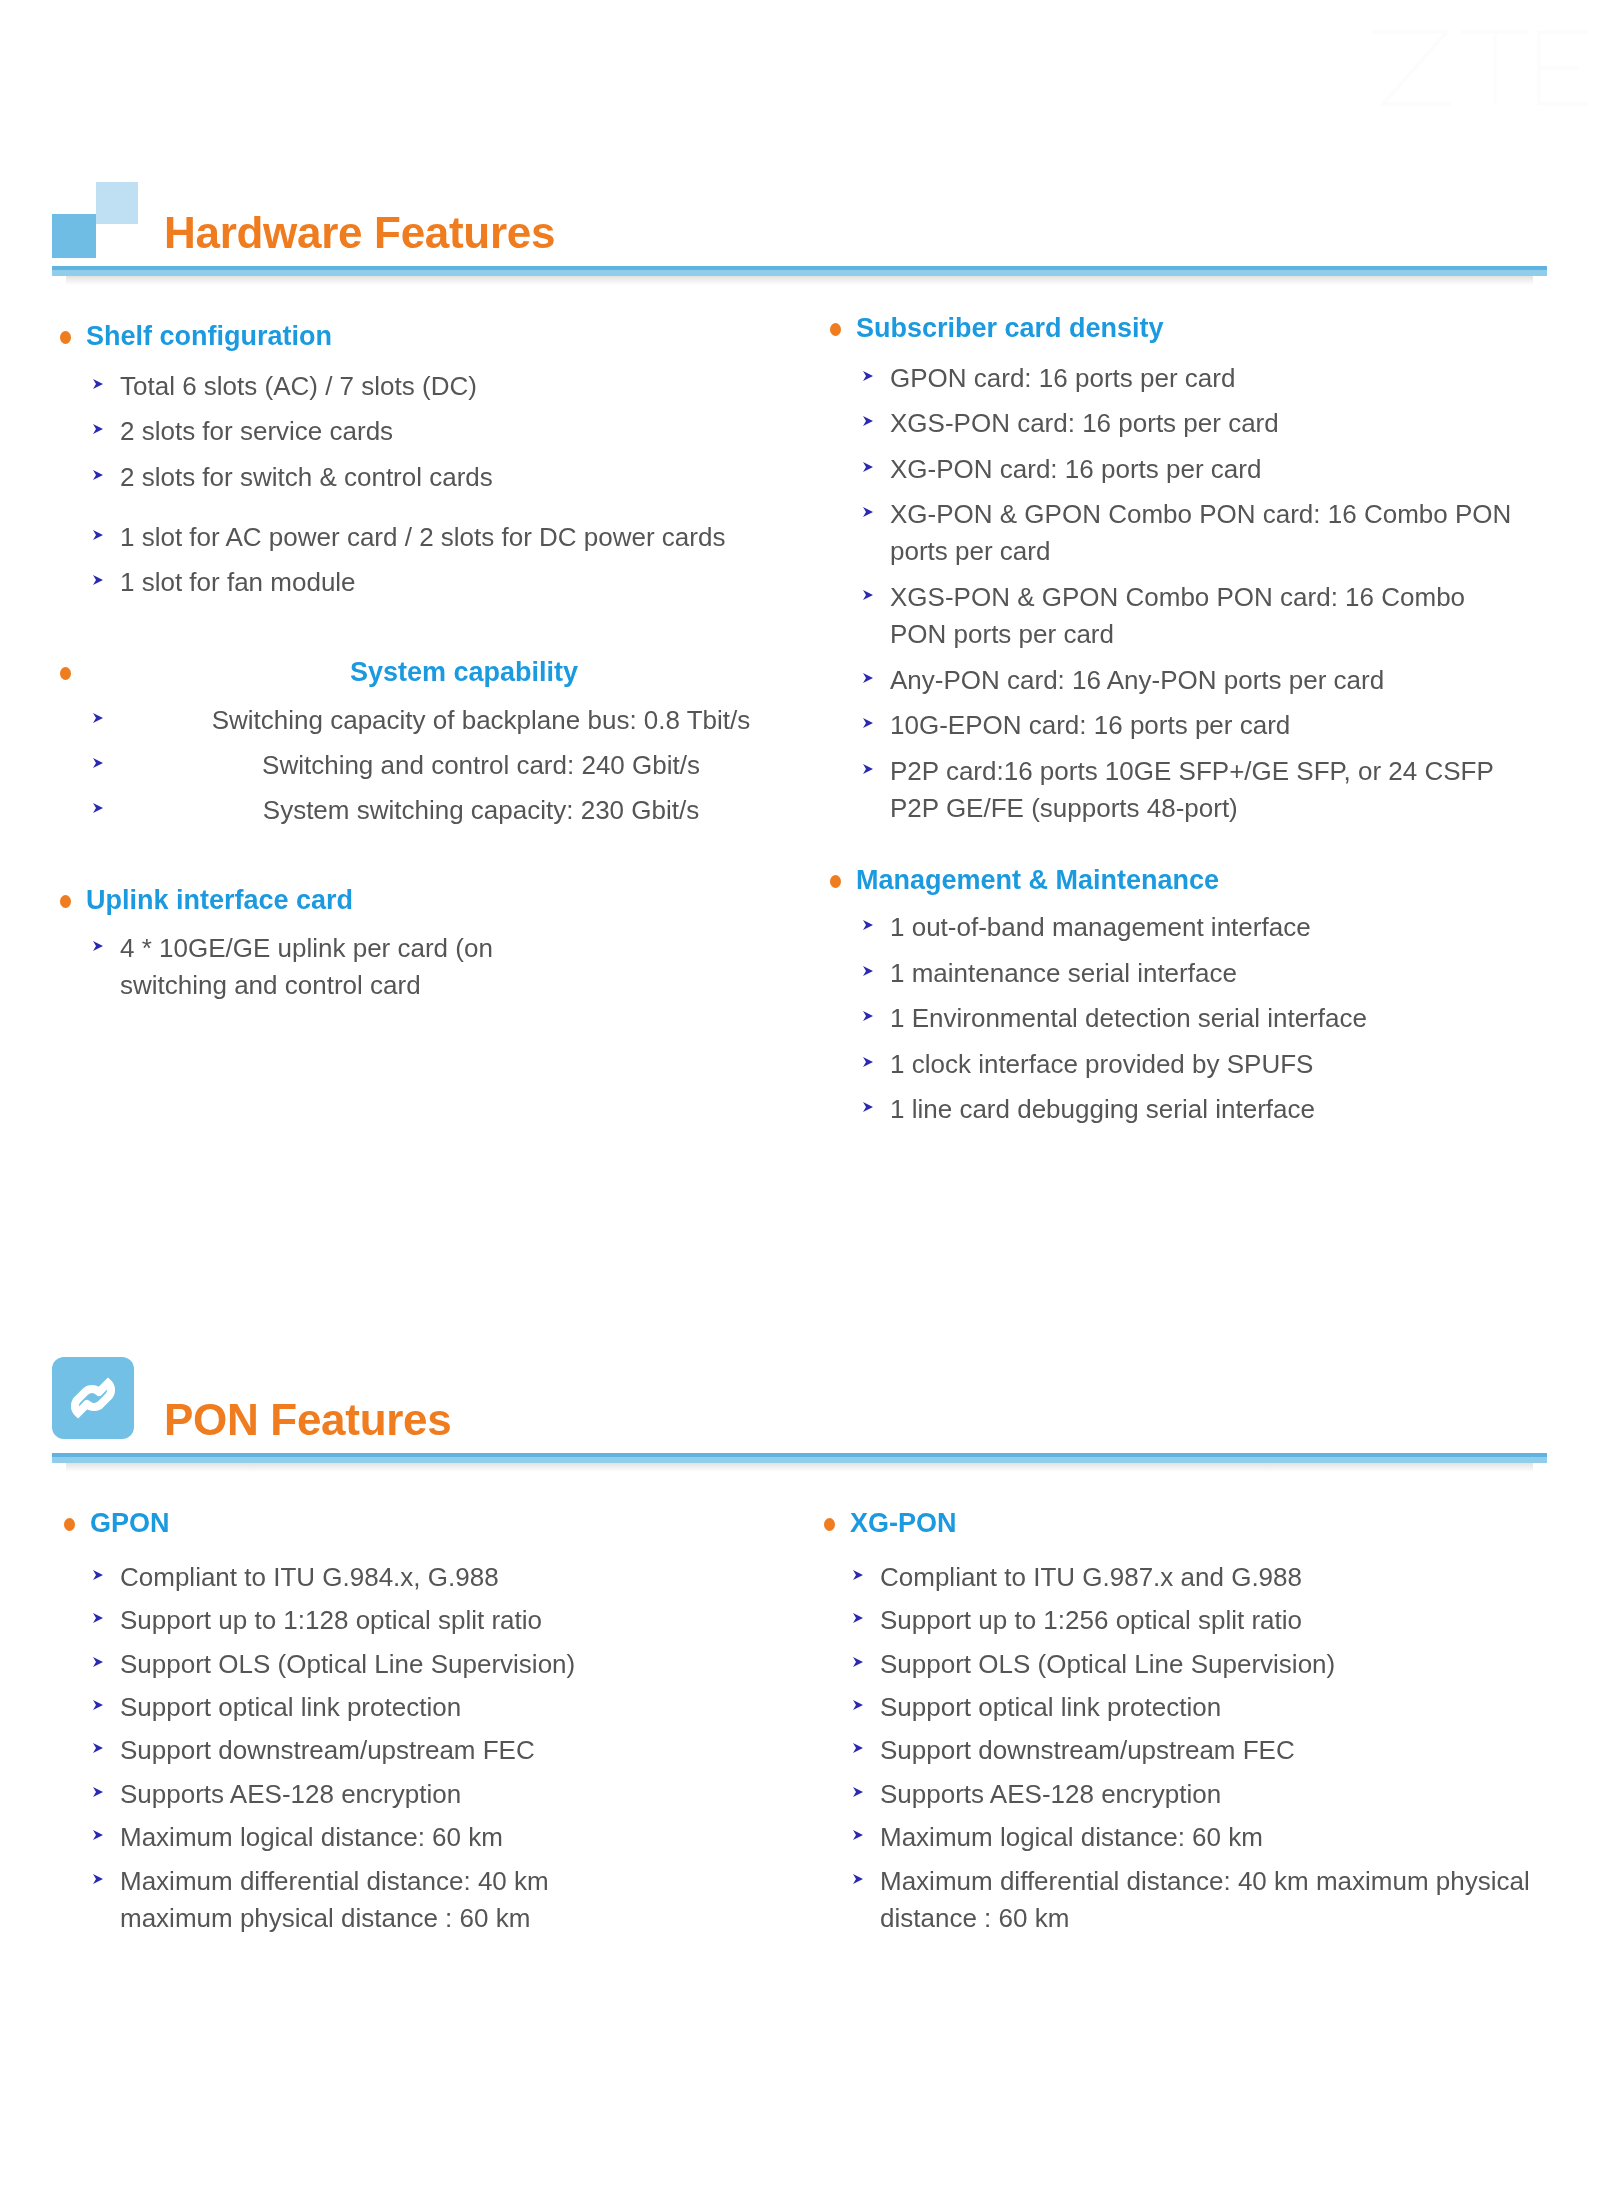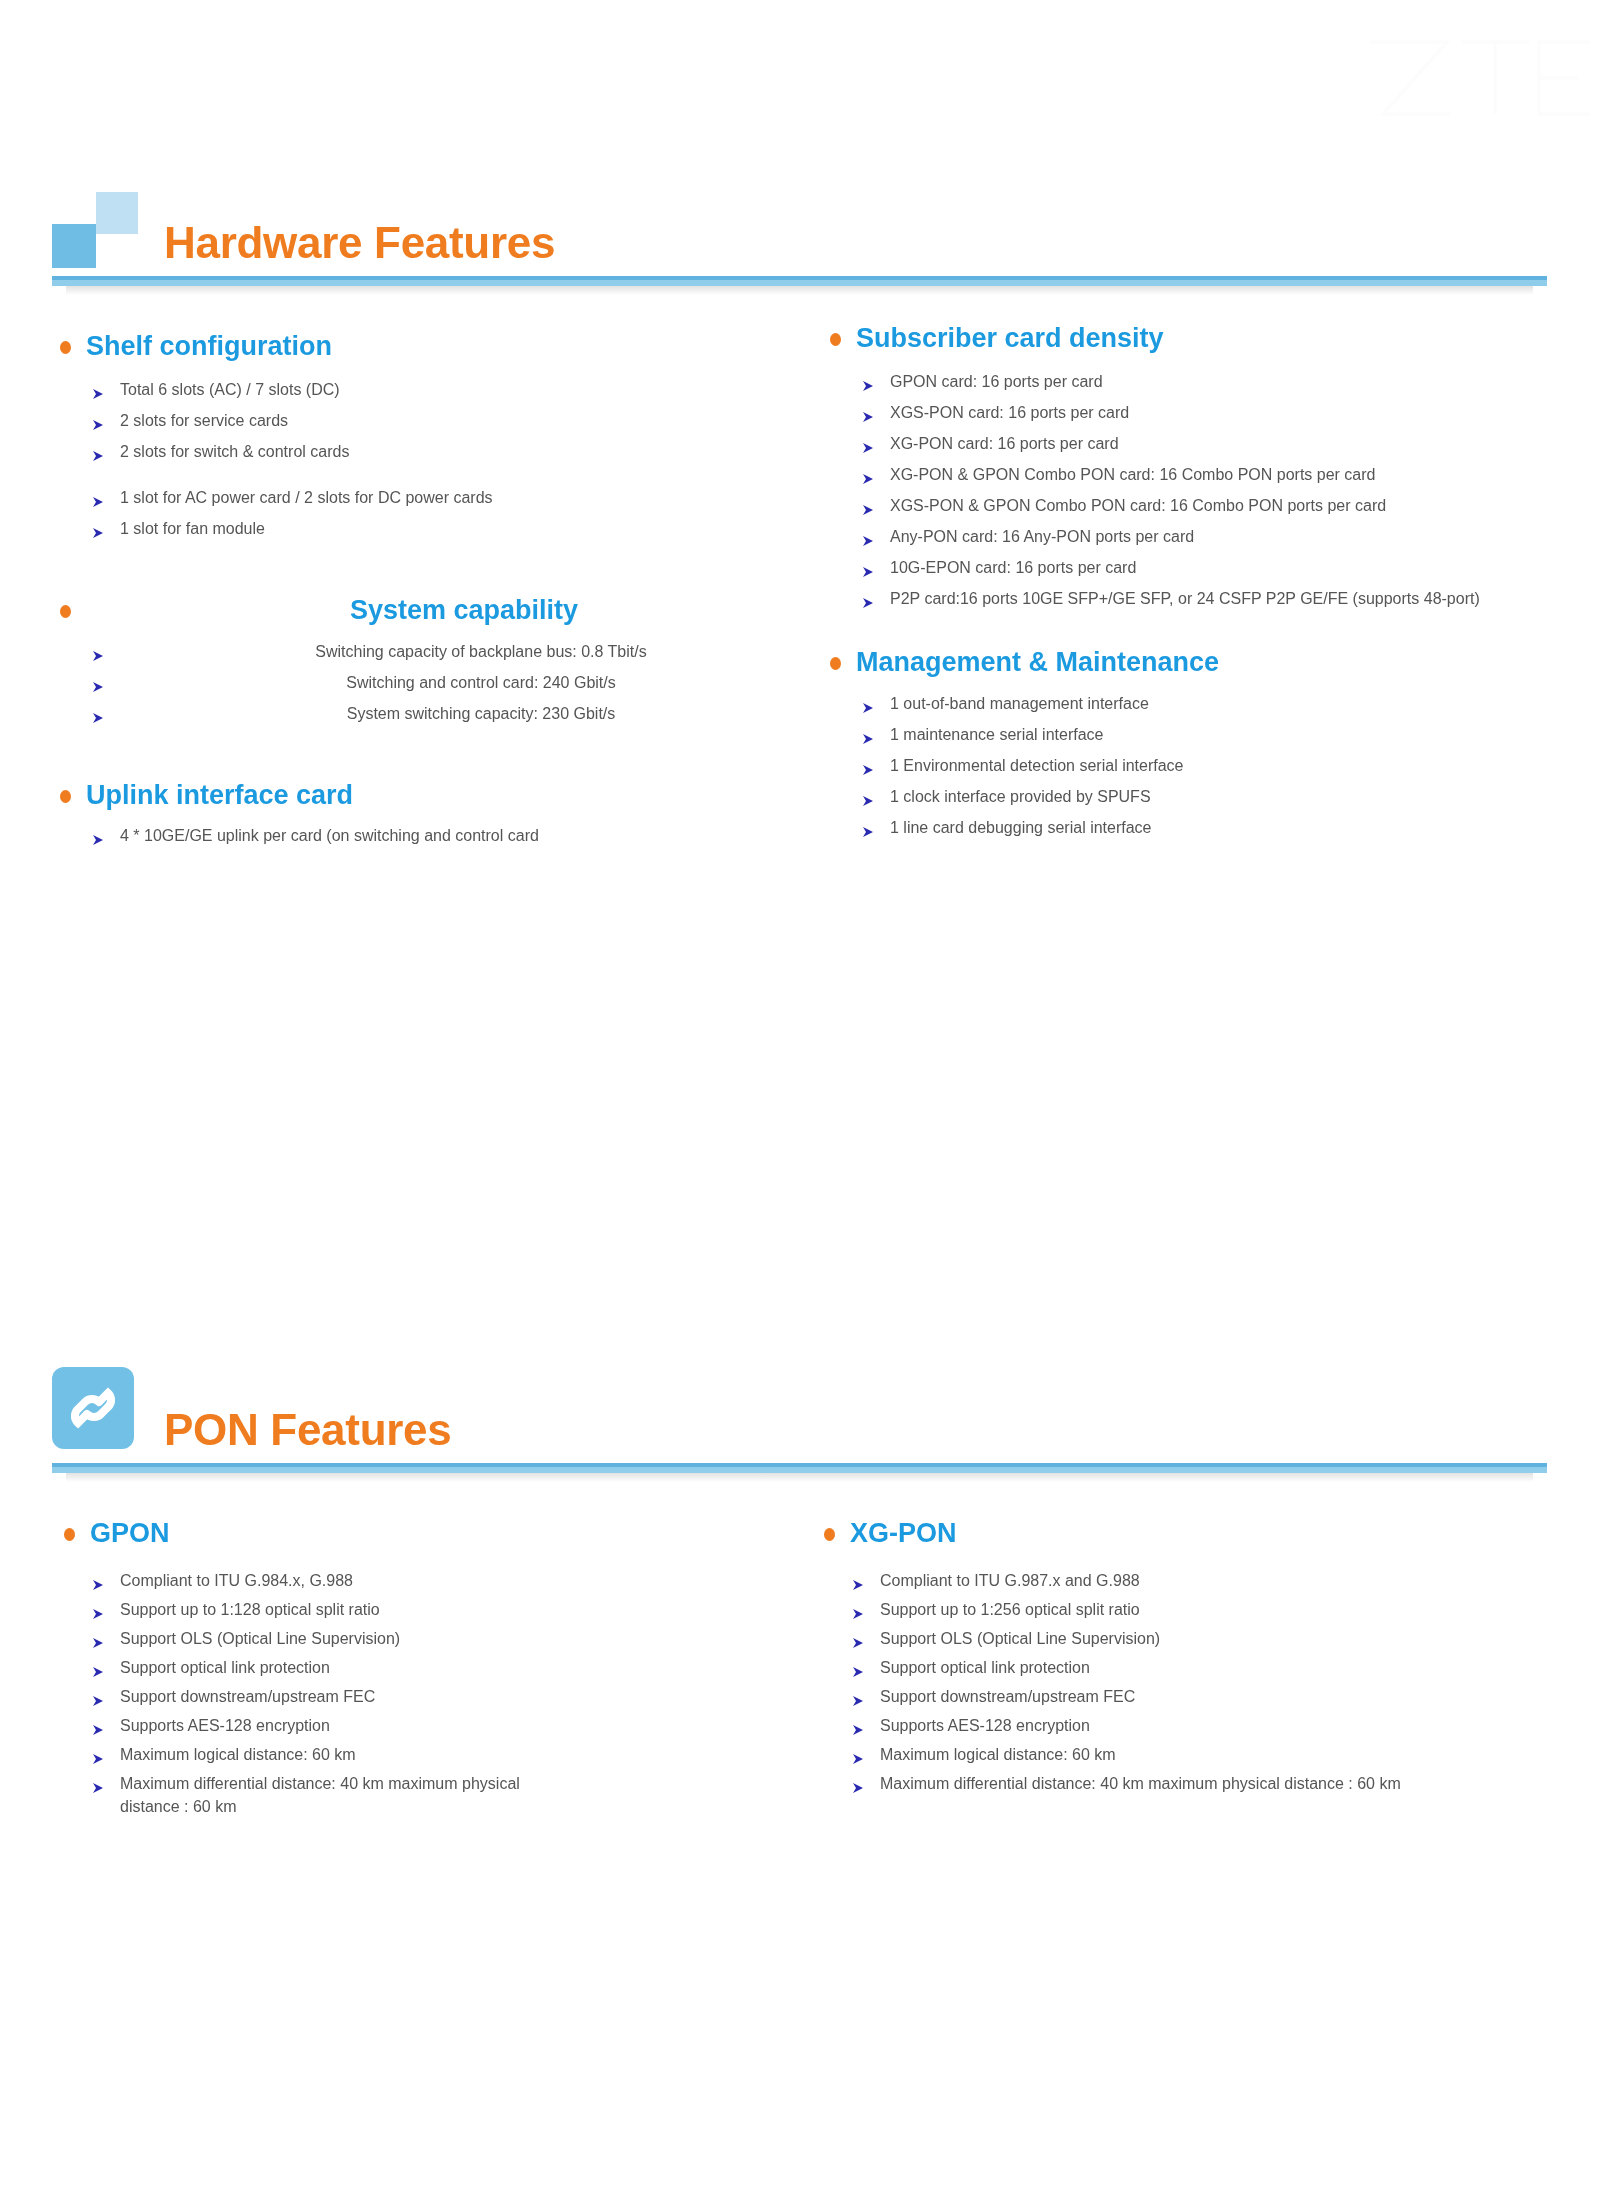--- a/index.html
+++ b/index.html
@@ -23,21 +23,21 @@
     right: 6px;
     width: 250px;
     height: 120px;
     pointer-events: none;
   }
   .watermark svg { display: block; }
 
   
   .page {
     position: absolute;
-    left: 0; top: 12px;
+    left: 0; top: 2px;
     width: 1599px;
     height: 1858px;
     border-radius: 10px;
   }
 
   
   .section {
     position: absolute;
     left: 52px;
     width: 1495px;
@@ -158,21 +158,21 @@
   }
 
   ul.items {
     list-style: none;
     margin: 0;
     padding: 0;
   }
   ul.items li {
     position: relative;
     padding-left: 68px;
-    font-size: 16px;
+    font-size: 26px;
     line-height: 1.44;
     color: #555555;
     font-family: "Liberation Sans", sans-serif;
   }
   ul.items li .arrow {
     position: absolute;
     left: 38px;
     top: 8px;
     width: 16px;
     height: 16px;

